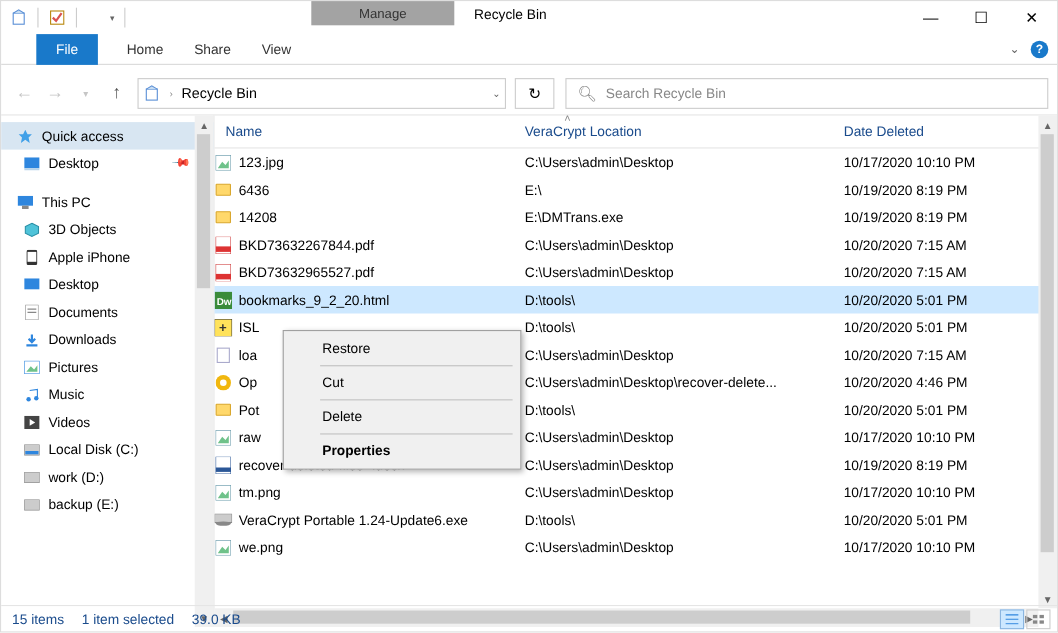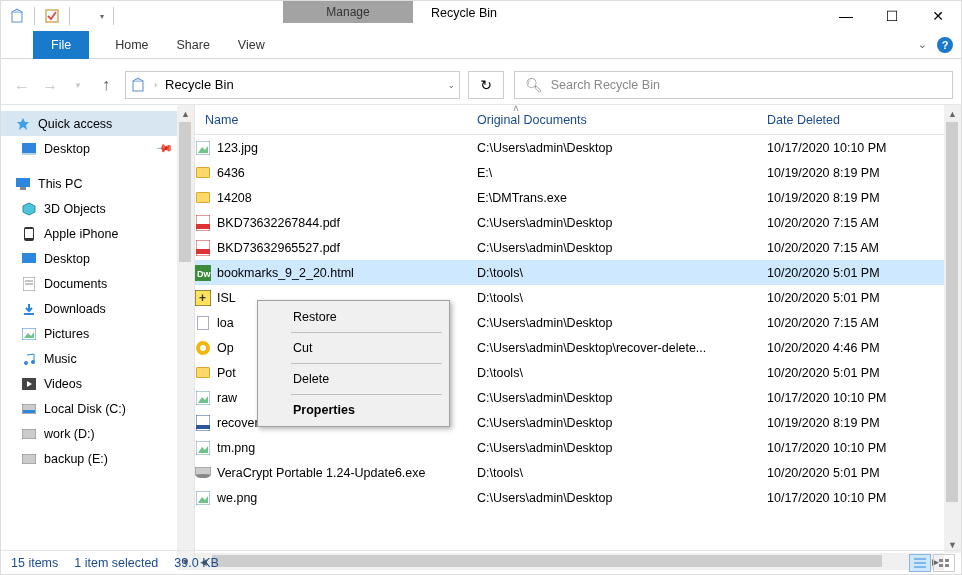--- a/index.html
+++ b/index.html
@@ -68,21 +68,21 @@
 .cell-loc { width: 290px; padding-left: 10px; white-space: nowrap; overflow: hidden; text-overflow: ellipsis; }
 .cell-date { flex: 1; padding-left: 10px; }
 .file-icon { width: 16px; height: 16px; display:inline-flex; align-items:center; justify-content:center; font-size:14px; }
 
 .content-scroll { position:absolute; right:0; top:0; width:17px; height: calc(100% - 17px); background:#f0f0f0; display:flex; flex-direction:column; }
 .content-scroll-thumb { position:absolute; top:17px; left:2px; width:12px; height:380px; background:#cdcdcd; }
 .content-hscroll { position:absolute; bottom:0; left:0; right:17px; height:17px; background:#f0f0f0; display:flex; }
 .hscroll-thumb { position:absolute; left:17px; top:2px; height:12px; width:670px; background:#cdcdcd; }
 
 
-.ctx-menu { position: absolute; left: 256px; top: 299px; width: 193px; background: #f0f0f0; border: 1px solid #a0a0a0; box-shadow: 2px 2px 5px rgba(0,0,0,0.3); z-index: 100; padding: 3px; }
+.ctx-menu { position: absolute; left: 256px; top: 299px; width: 217px; background: #f0f0f0; border: 1px solid #a0a0a0; box-shadow: 2px 2px 5px rgba(0,0,0,0.3); z-index: 100; padding: 3px; }
 .ctx-item { height: 26px; display: flex; align-items: center; padding-left: 32px; font-size: 12.5px; }
 .ctx-item.bold { font-weight: bold; }
 .ctx-sep { height: 1px; background: #c0c0c0; margin: 2px 4px 2px 30px; }
 
 
 .status { position: absolute; bottom: 0; left: 0; right: 0; height: 24px; border-top: 1px solid #e5e5e5; display: flex; align-items: center; padding: 0 10px; font-size: 12.5px; color: #1a4b8c; gap: 16px; }
 .status-right { position: absolute; right: 6px; display: flex; gap: 2px; }
 .view-btn { width: 22px; height: 18px; border: 1px solid #ccc; display:flex; align-items:center; justify-content:center; font-size:10px; }
 .view-btn.active { background:#cde8ff; border-color:#8ab5e0; }
 
@@ -290,21 +290,21 @@
           <div class="sb-scroll-thumb"></div>
         </div>
       <div class="sb-scroll-btn">▼</div>
     </div>
   </div>
 
   <div class="content">
     <div class="columns">
       <span class="sort-ind">˄</span>
       <div class="col col-name">Name</div>
-      <div class="col col-loc">Original Documents</div>
+      <div class="col col-loc">VeraCrypt Location</div>
       <div class="col col-date">Date Deleted</div>
     </div>
     <div class="items" id="file-list">
         <div class="row">
           <div class="cell-name">
             <span class="file-icon">
               <svg width="14" height="14">
                 <rect width="14" height="14" fill="#fff" stroke="#69a"></rect>
                 <polygon points="2,12 6,6 9,9 12,5 12,12" fill="#6fc28a"></polygon>
               </svg>

